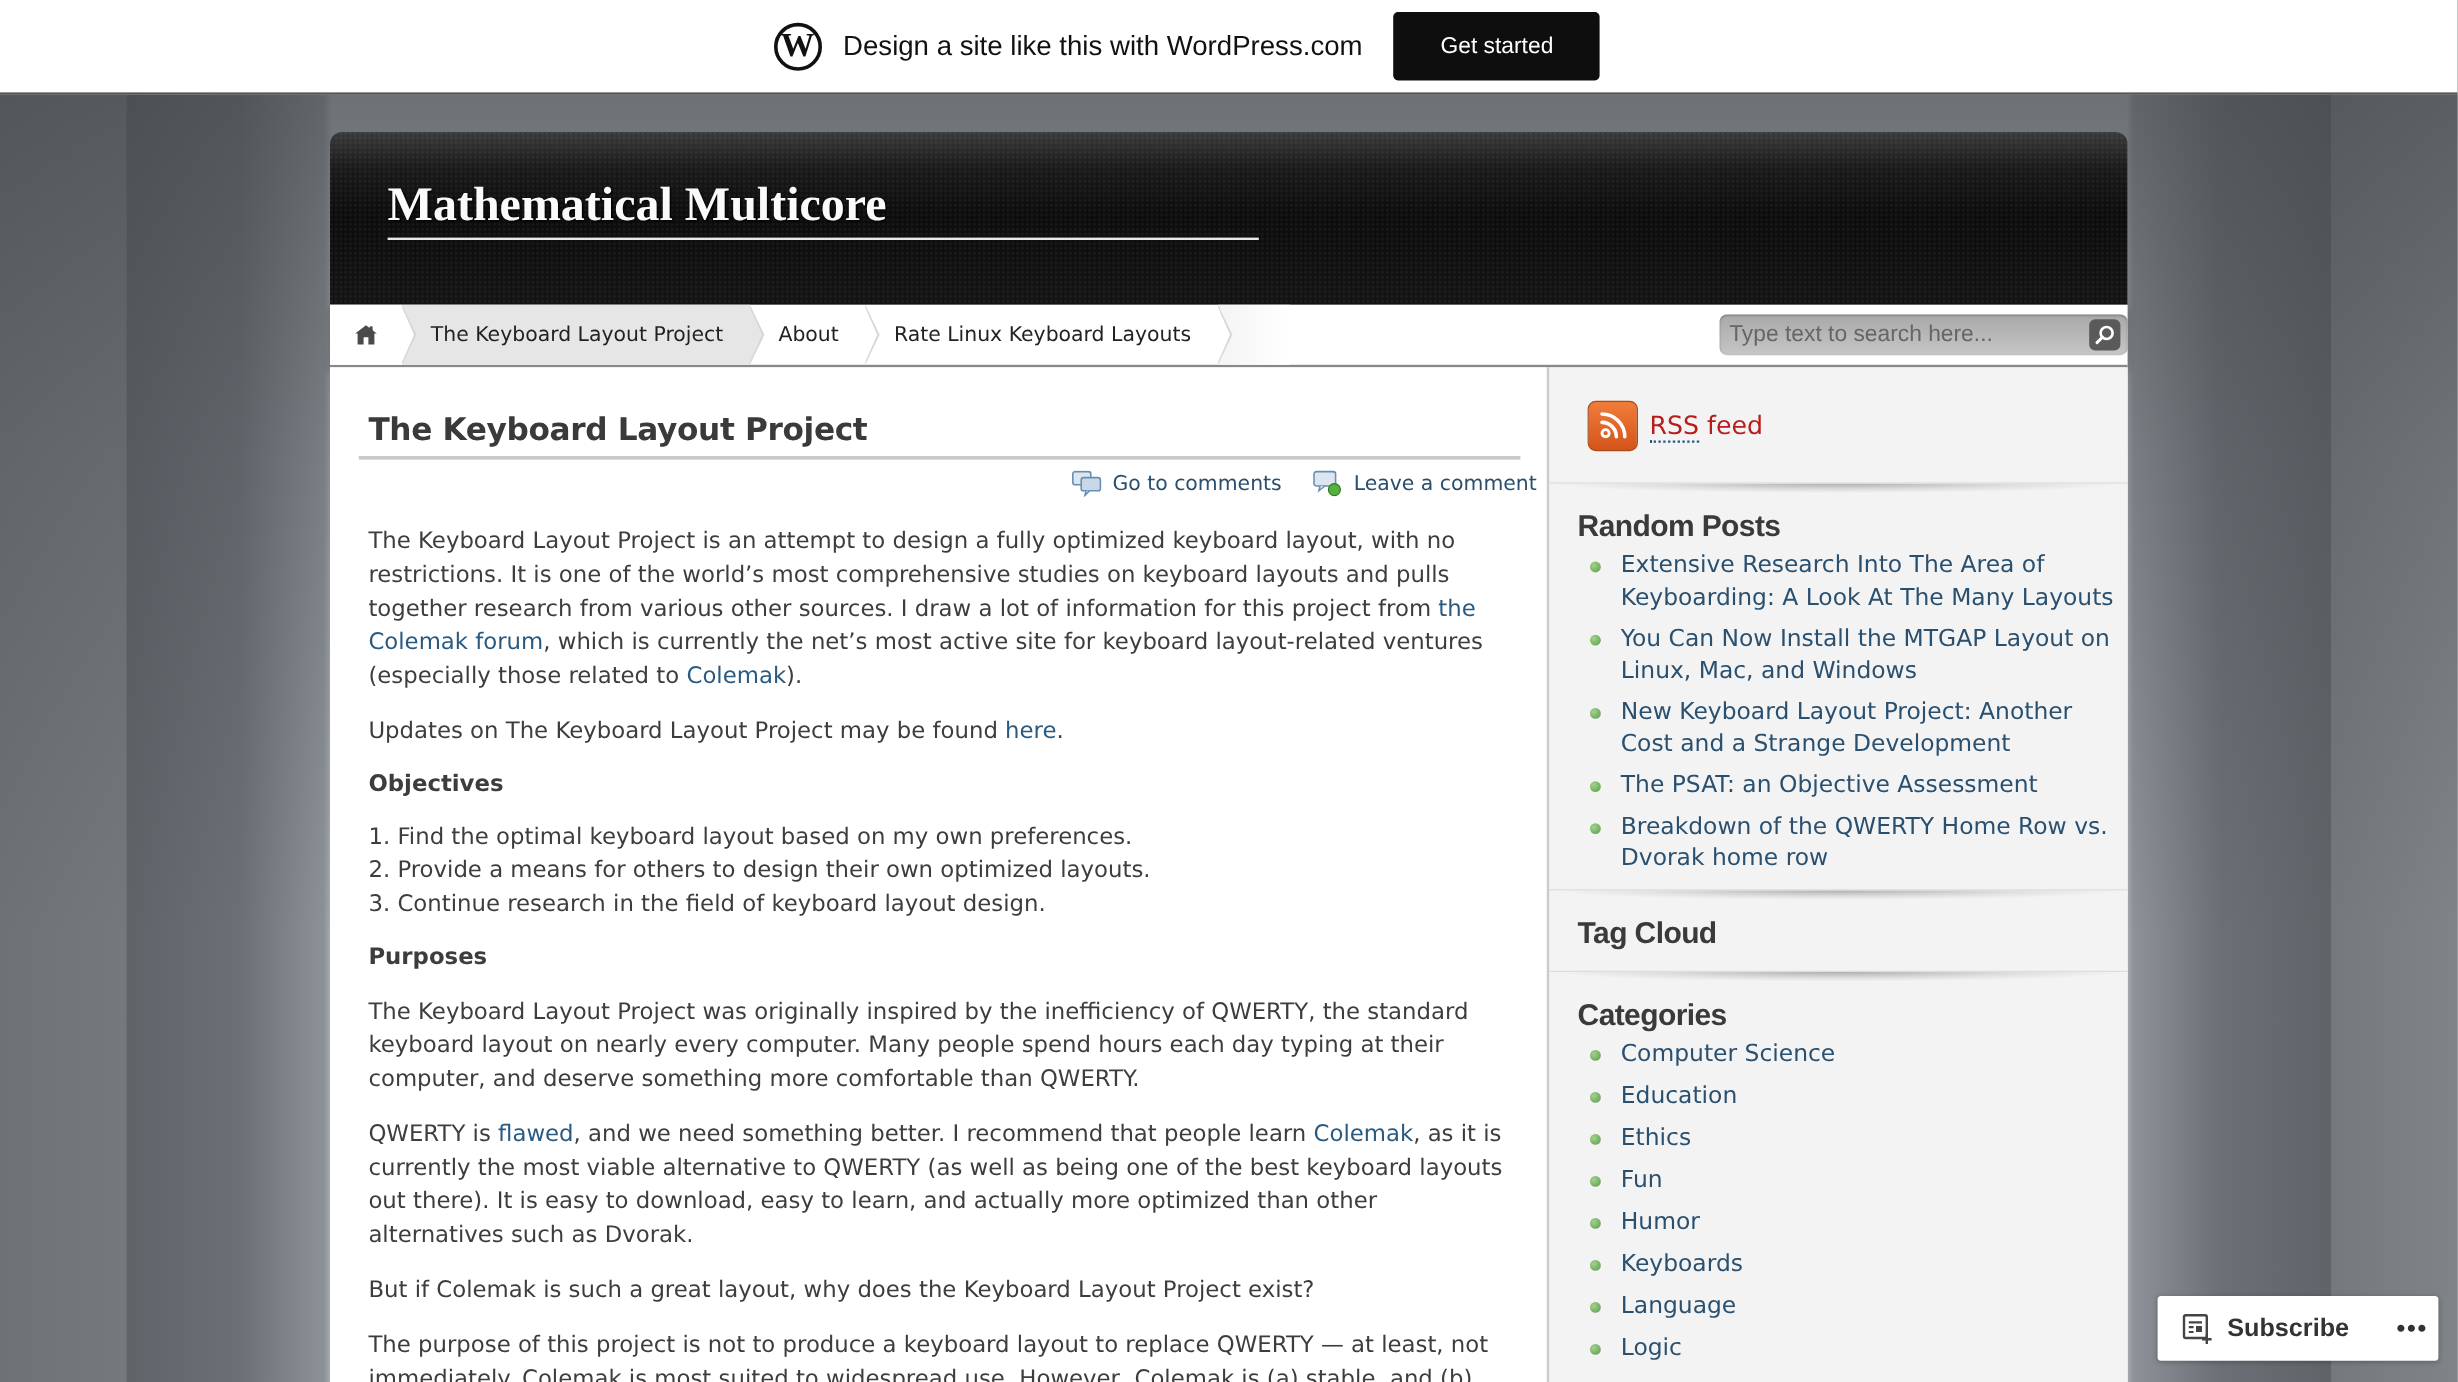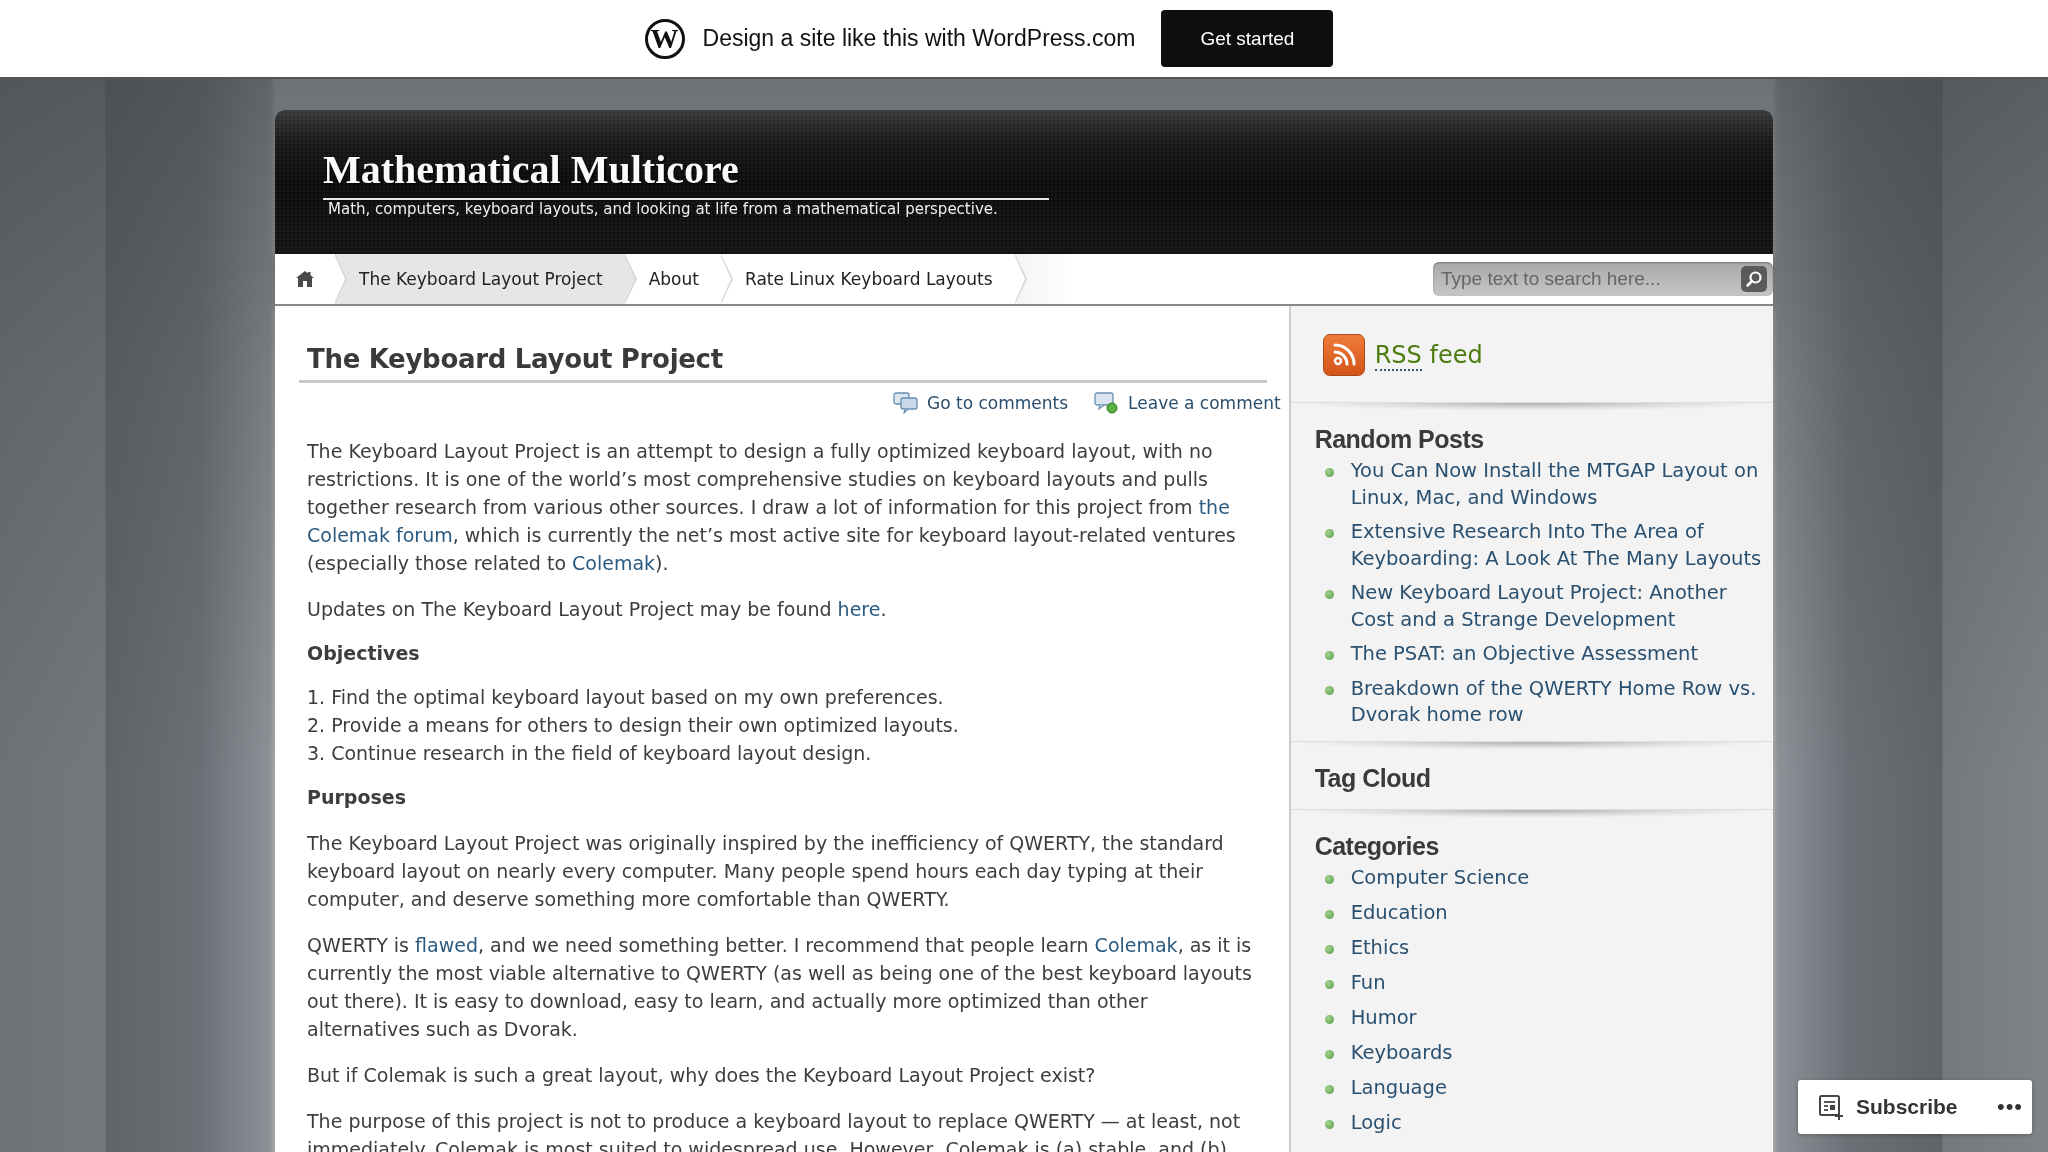--- a/index.html
+++ b/index.html
@@ -126,21 +126,21 @@
   .post-body p.first { margin-top:22px; }
   .post-body a { color:#2a5a80; text-decoration:none; }
   .post-body h4 { margin:16px 0 0 0; font-size:19px; font-weight:bold; color:#3d3d3d; }
   .post-body ol { margin:16px 0 0 0; padding:0; list-style:none; }
 
   .rss-row { display:flex; align-items:center; margin:28px 0 0 32px; gap:10px; }
   .rss-icon {
     width:40px; height:40px; border-radius:7px; background:linear-gradient(180deg,#f07c3a,#d4541a);
     border:1px solid #a94a1a; display:flex; align-items:center; justify-content:center;
   }
-  .rss-text { font-size:24px; color:#4d7c0f; cursor:pointer; }
+  .rss-text { font-size:21px; color:#b91c1c; cursor:pointer; }
   .rss-text abbr { text-decoration:none; border-bottom:2px dotted #2a5a80; }
   .widget-sep {
     height:8px; margin:26px 0 0 0;
     background:radial-gradient(ellipse at 50% 0%, rgba(0,0,0,0.28) 0%, rgba(0,0,0,0.08) 45%, transparent 70%);
     border-top:1px solid #ddd;
   }
   .widget-title {
     margin:14px 0 0 24px; font-family:"Liberation Sans", sans-serif; font-weight:bold;
     font-size:25px; color:#3a3a3a; letter-spacing:-0.5px;
   }
@@ -170,21 +170,20 @@
   <button class="wp-btn">Get started</button>
 </div>
 
 <div class="bg-stage"></div>
 
 <div class="page">
 
   <div class="header">
     <div class="site-title">Mathematical Multicore</div>
     <div class="title-rule"></div>
-    <div class="site-tagline">Math, computers, keyboard layouts, and looking at life from a mathematical perspective.</div>
   </div>
 
   <div class="nav">
     <div class="nav-home">
       <svg width="20" height="20" viewBox="0 0 20 20">
         <path d="M10 2 L1 9 L3 9 L3 18 L8 18 L8 12 L12 12 L12 18 L17 18 L17 9 L19 9 Z" fill="#4a4a4a"></path>
         <rect x="13" y="3" width="2.5" height="4" fill="#4a4a4a"></rect>
       </svg>
     </div>
     <div class="nav-item active">
@@ -257,22 +256,22 @@
             <path d="M5 11 A12 12 0 0 1 17 23" fill="none" stroke="#fff" stroke-width="3" stroke-linecap="round"></path>
             <path d="M5 4 A19 19 0 0 1 24 23" fill="none" stroke="#fff" stroke-width="3" stroke-linecap="round"></path>
           </svg>
         </div>
         <span class="rss-text"><abbr>RSS</abbr><span> feed</span></span>
       </div>
 
       <div class="widget-sep"></div>
       <h3 class="widget-title">Random Posts</h3>
       <ul class="widget-list">
+        <li><span class="dot"></span><a>Extensive Research Into The Area of Keyboarding: A Look At The Many Layouts</a></li>
         <li><span class="dot"></span><a>You Can Now Install the MTGAP Layout on Linux, Mac, and Windows</a></li>
-        <li><span class="dot"></span><a>Extensive Research Into The Area of Keyboarding: A Look At The Many Layouts</a></li>
         <li><span class="dot"></span><a>New Keyboard Layout Project: Another Cost and a Strange Development</a></li>
         <li><span class="dot"></span><a>The PSAT: an Objective Assessment</a></li>
         <li><span class="dot"></span><a>Breakdown of the QWERTY Home Row vs. Dvorak home row</a></li>
       </ul>
 
       <div class="widget-sep" style="margin-top:12px;"></div>
       <h3 class="widget-title">Tag Cloud</h3>
 
       <div class="widget-sep" style="margin-top:16px;"></div>
       <h3 class="widget-title">Categories</h3>

